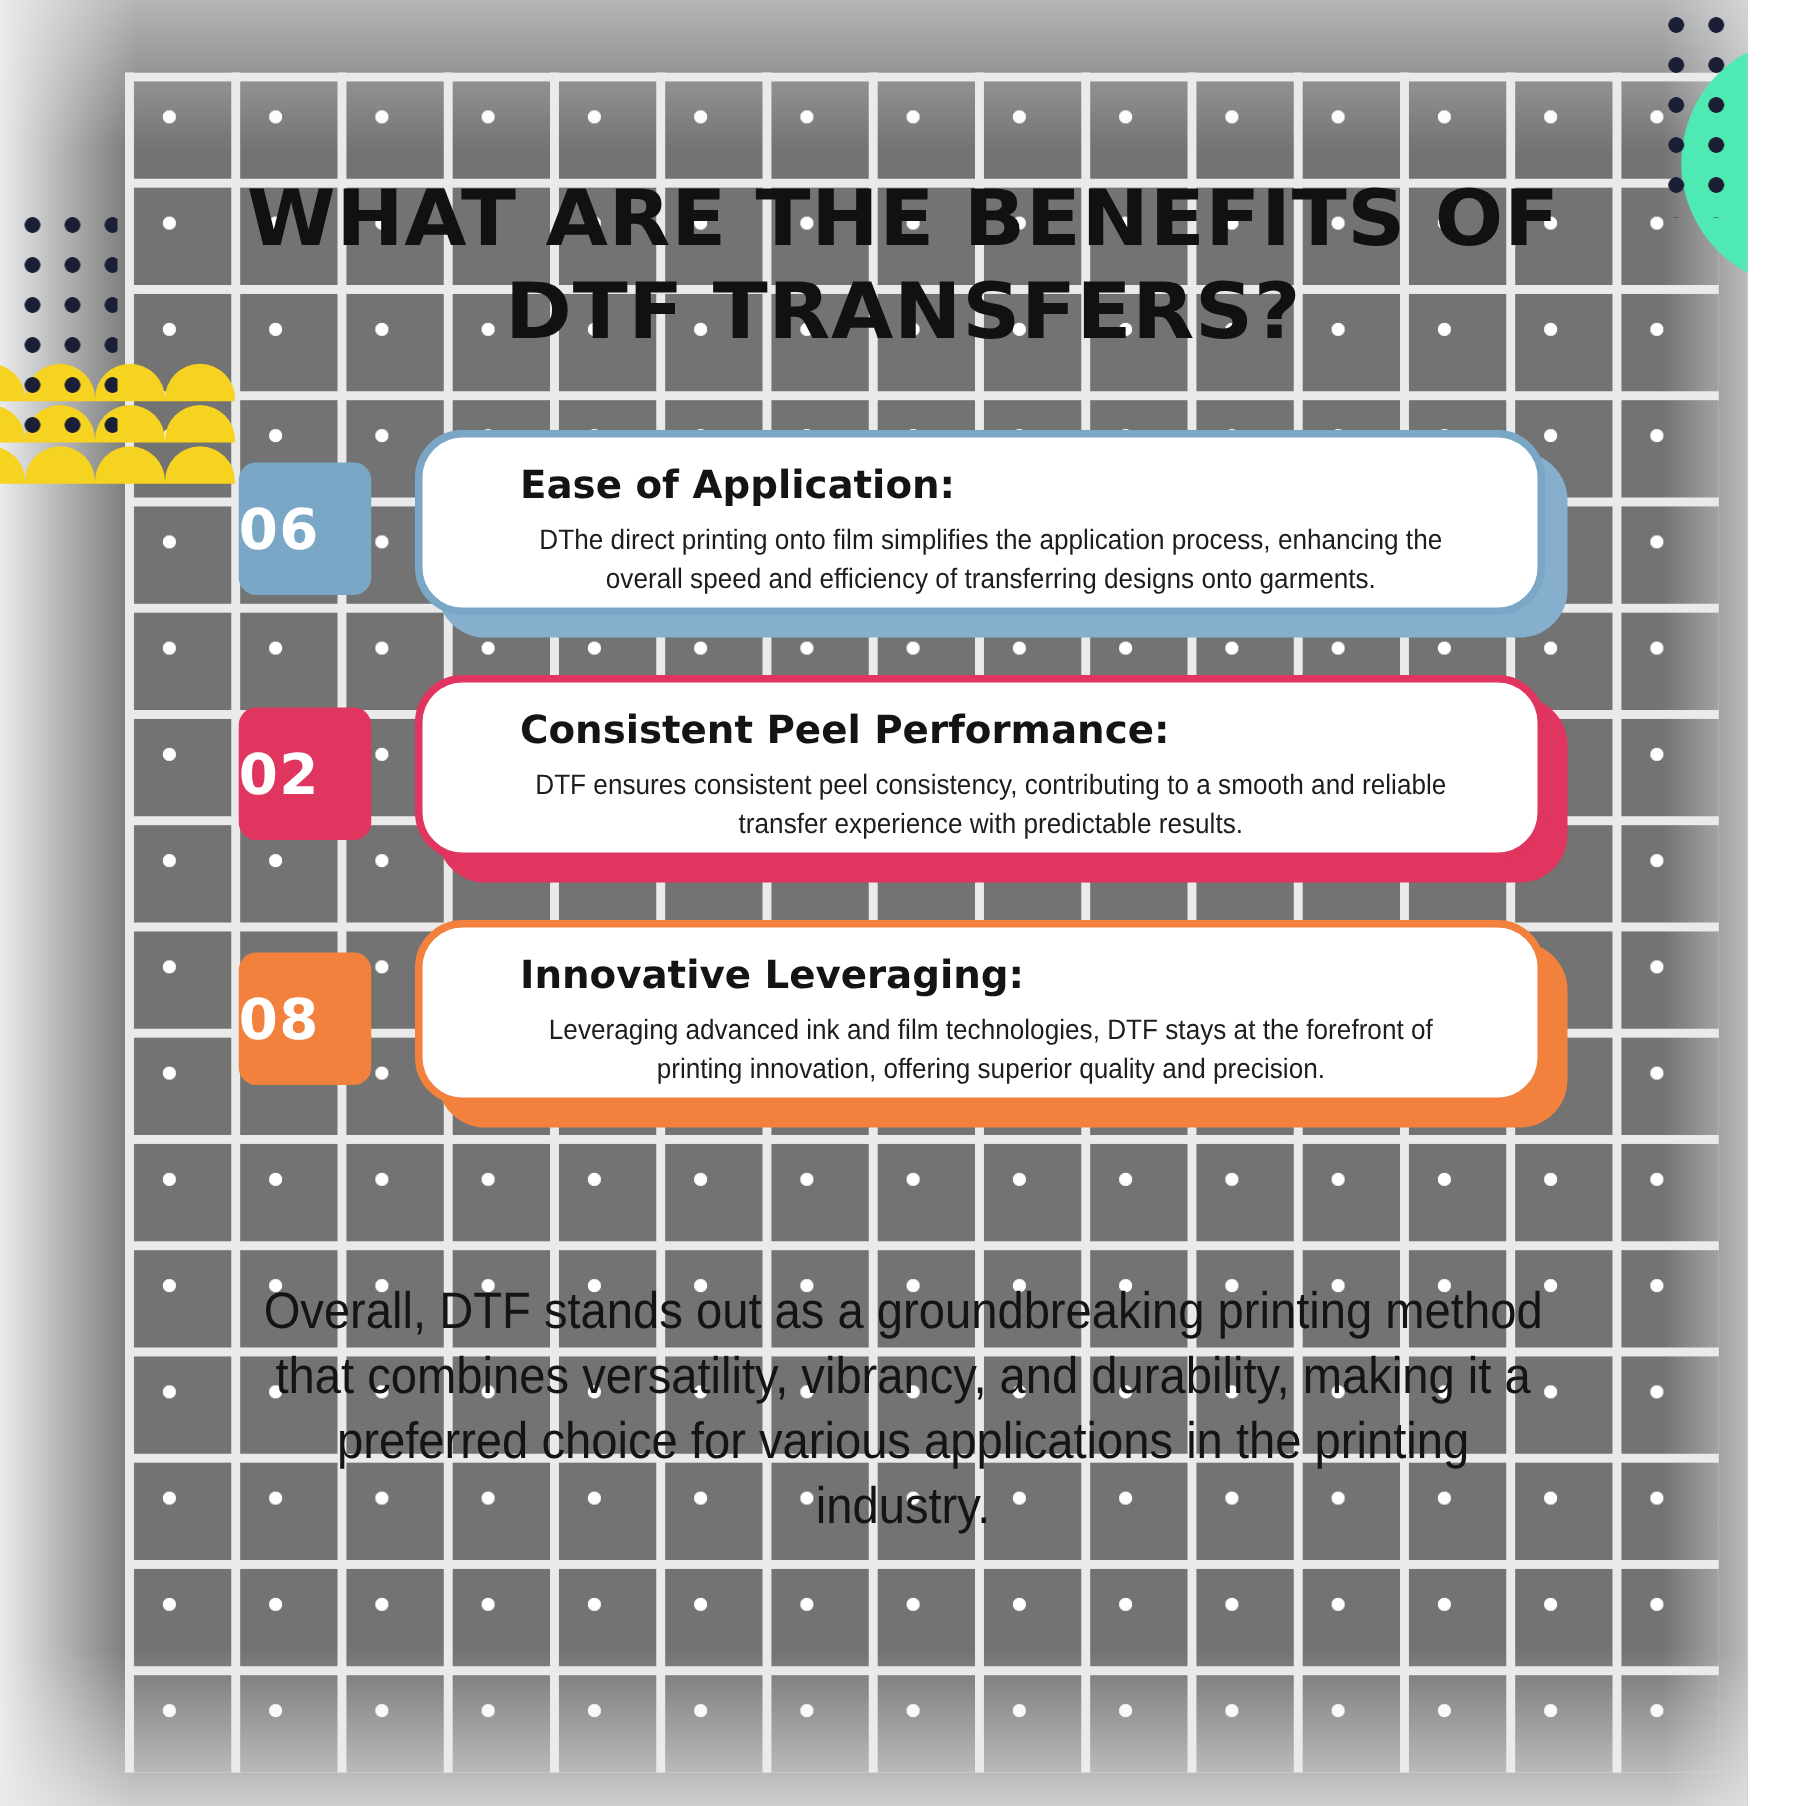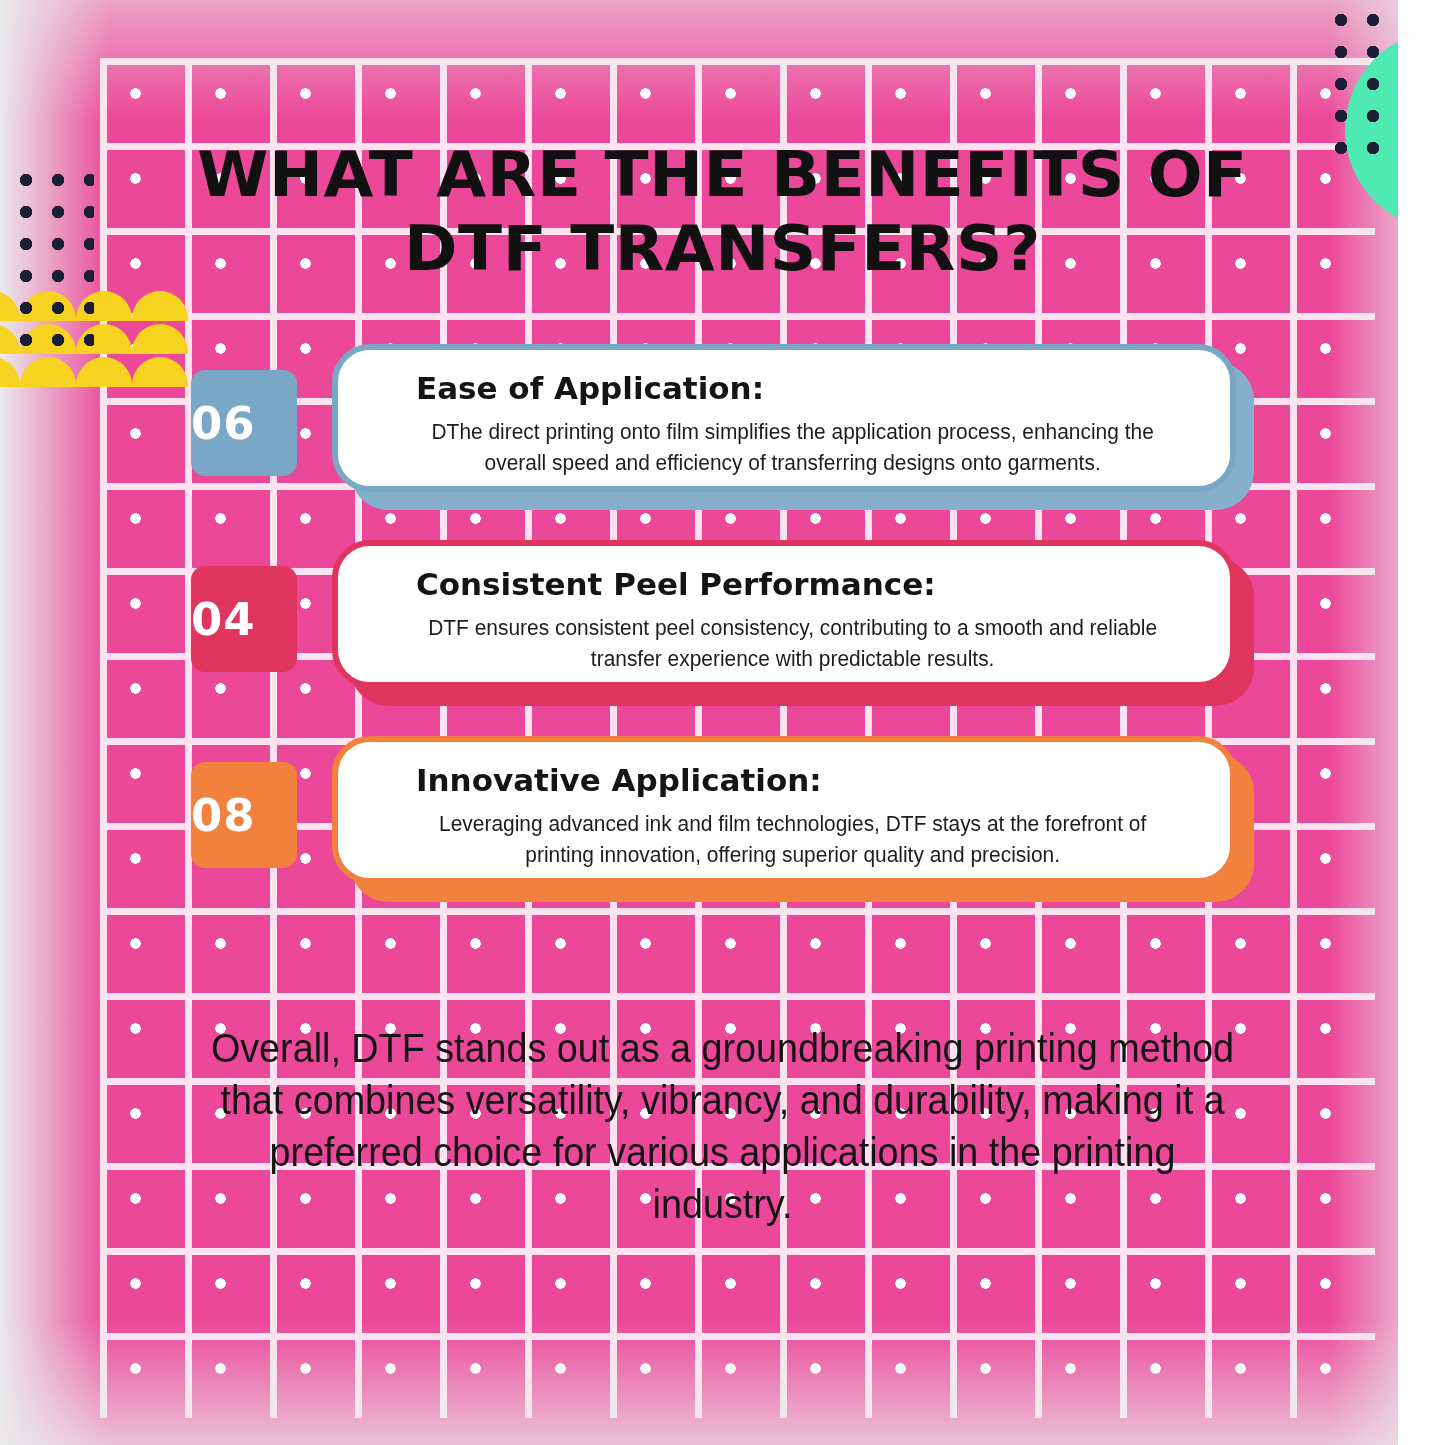--- a/index.html
+++ b/index.html
@@ -5,21 +5,21 @@
   html, body {
     margin: 0;
     padding: 0;
     background: #ffffff;
   }
   .stage {
     position: relative;
     width: 1398px;
     height: 1445px;
     overflow: hidden;
-    background: #ec4899;
+    background: #737373;
     font-family: "Liberation Sans", sans-serif;
   }
 
   
   .grid-layer {
     position: absolute;
     left: 0; top: 0;
     width: 1445px; height: 1445px;
     z-index: 0;
     pointer-events: none;
@@ -263,35 +263,35 @@
       </div>
       <div class="card" id="card-0" style="border-color: rgb(123, 167, 199);">
         <div class="card-title">Ease of Application:</div>
         <div class="card-body">DThe direct printing onto film simplifies the application process, enhancing the overall speed and efficiency of transferring designs onto garments.</div>
       </div>
     </div>
 
     <div class="card-row">
       <div class="card-shade" id="shade-1" style="background: rgb(224, 53, 95);"></div>
       <div class="badge" id="badge-1" style="background: rgb(224, 53, 95);">
-        <span>04</span>
+        <span>02</span>
       </div>
       <div class="card" id="card-1" style="border-color: rgb(224, 53, 95);">
         <div class="card-title">Consistent Peel Performance:</div>
         <div class="card-body">DTF ensures consistent peel consistency, contributing to a smooth and reliable transfer experience with predictable results.</div>
       </div>
     </div>
 
     <div class="card-row">
       <div class="card-shade" id="shade-2" style="background: rgb(241, 129, 60);"></div>
       <div class="badge" id="badge-2" style="background: rgb(241, 129, 60);">
         <span>08</span>
       </div>
       <div class="card" id="card-2" style="border-color: rgb(241, 129, 60);">
-        <div class="card-title">Innovative Application:</div>
+        <div class="card-title">Innovative Leveraging:</div>
         <div class="card-body">Leveraging advanced ink and film technologies, DTF stays at the forefront of printing innovation, offering superior quality and precision.</div>
       </div>
     </div>
 
   </div>
 
   <div class="summary">Overall, DTF stands out as a groundbreaking printing method that combines versatility, vibrancy, and durability, making it a preferred choice for various applications in the printing industry.</div>
 
 </div>
 

